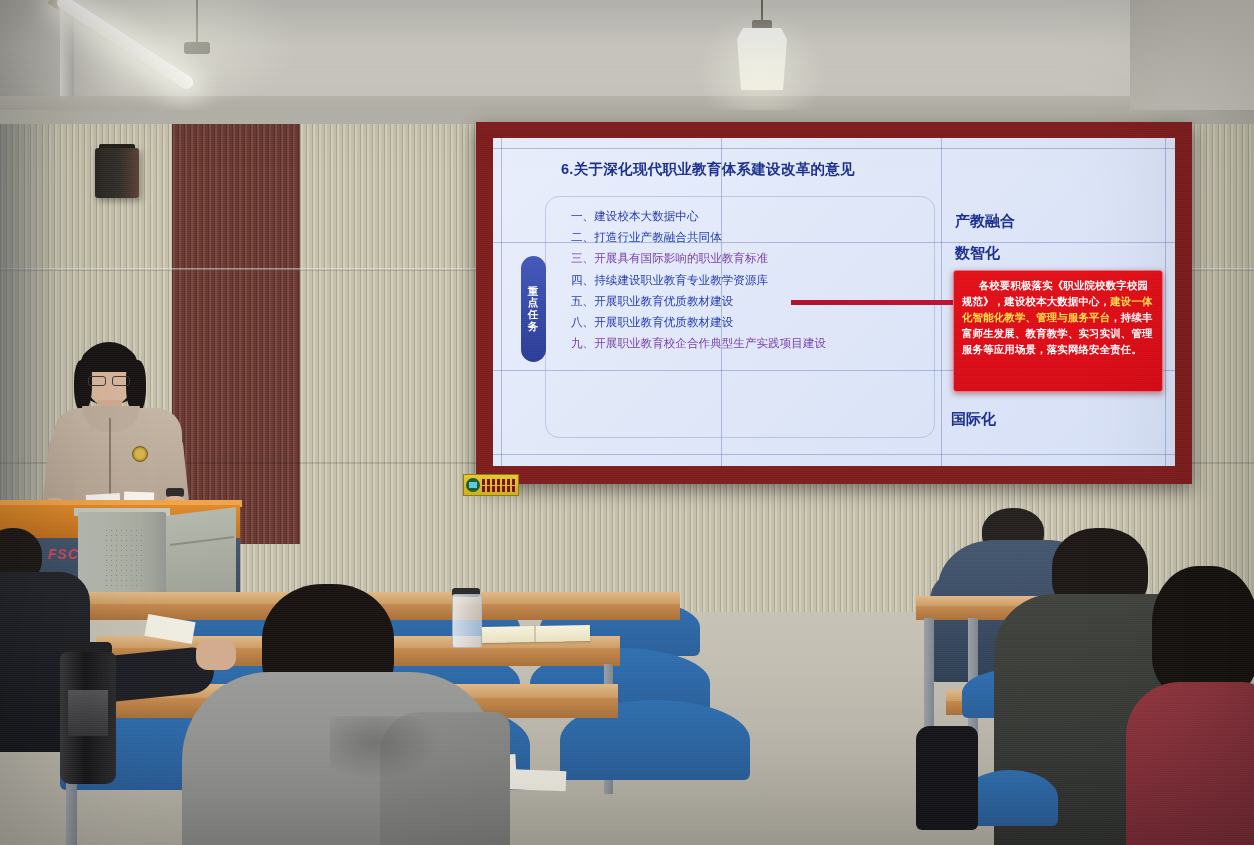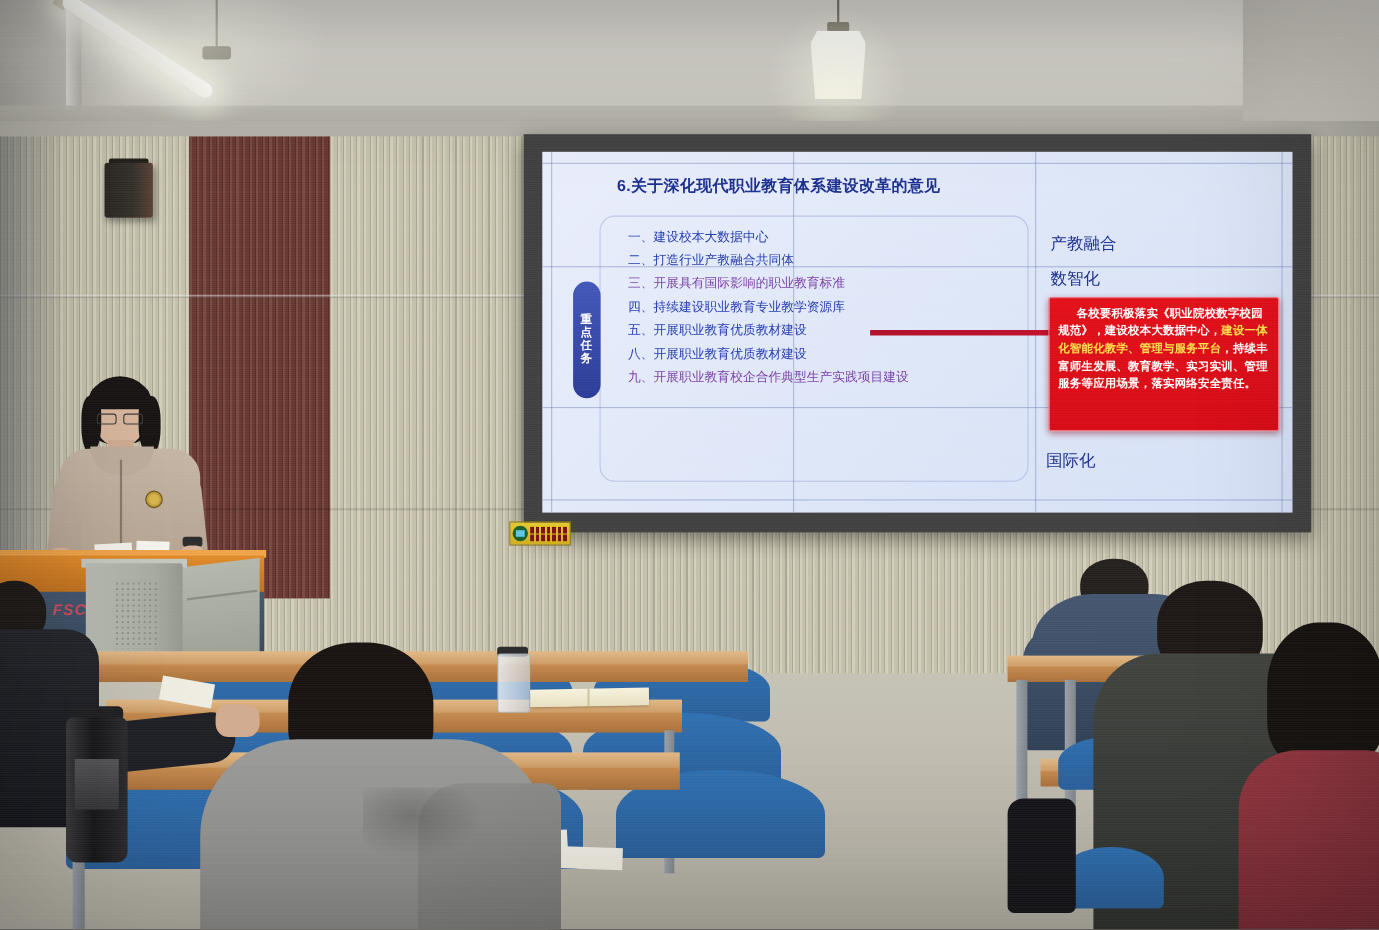--- a/index.html
+++ b/index.html
@@ -59,21 +59,21 @@
   .light-glow{position:absolute;border-radius:50%;pointer-events:none;}
 
   
   .speaker{position:absolute;left:95px;top:148px;width:44px;height:50px;
     background:linear-gradient(90deg,#2a2722 0%,#34302a 58%,#5d4136 100%);
     border-radius:3px;box-shadow:2px 3px 6px rgba(0,0,0,.35);}
   .speaker-top{position:absolute;left:99px;top:144px;width:36px;height:6px;background:#222019;border-radius:2px;}
 
   
   .screen-frame{position:absolute;left:476px;top:122px;width:716px;height:362px;
-    background:#404040;box-shadow:0 6px 18px rgba(0,0,0,.45);}
+    background:#7f1d1d;box-shadow:0 6px 18px rgba(0,0,0,.45);}
   .screen-inner{position:absolute;left:17px;top:16px;width:682px;height:328px;
     background:linear-gradient(135deg,#e9eefb 0%,#dfe7f8 45%,#d6e0f6 100%);
     overflow:hidden;}
   .slide{position:absolute;inset:0;}
 
   
   .gl{position:absolute;background:rgba(90,110,170,.40);}
   .gl-v{width:1px;top:0;bottom:0;}
   .gl-h{height:1px;left:0;right:0;}
 
@@ -94,21 +94,21 @@
   .item.purple{color:#7a3fa8;}
   .item.teal{color:#2f6fbf;}
 
   .arrow-wrap{position:absolute;left:298px;top:158px;width:215px;height:12px;}
   .arrow-line{position:absolute;left:0;top:4px;width:198px;height:5px;
     background:linear-gradient(90deg,#b01028,#c4102e);}
   .arrow-head{position:absolute;left:196px;top:0;width:0;height:0;
     border-top:6px solid transparent;border-bottom:6px solid transparent;
     border-left:14px solid #c4102e;}
 
-  .kw{position:absolute;font-size:15px;font-weight:normal;color:#1b2f8f;white-space:nowrap;}
+  .kw{position:absolute;font-size:15px;font-weight:bold;color:#1b2f8f;white-space:nowrap;}
   .kw-a{left:462px;top:74px;}
   .kw-b{left:462px;top:106px;}
   .kw-c{left:458px;top:272px;}
 
   .redbox{position:absolute;left:460px;top:132px;width:210px;height:122px;
     background:linear-gradient(180deg,#e20f18,#d70b16);
     border:1px solid #f07080;border-radius:3px;
     box-shadow:0 2px 6px rgba(120,0,10,.45);
     padding:7px 8px 0 8px;box-sizing:border-box;}
   .redbox p{margin:0;font-size:10.4px;line-height:1.54;color:#ffffff;font-weight:bold;

